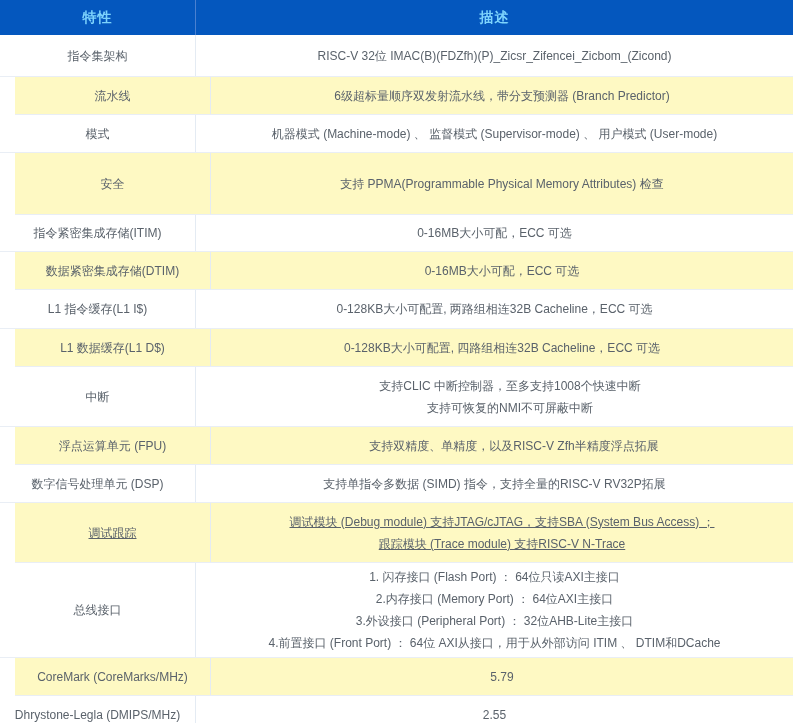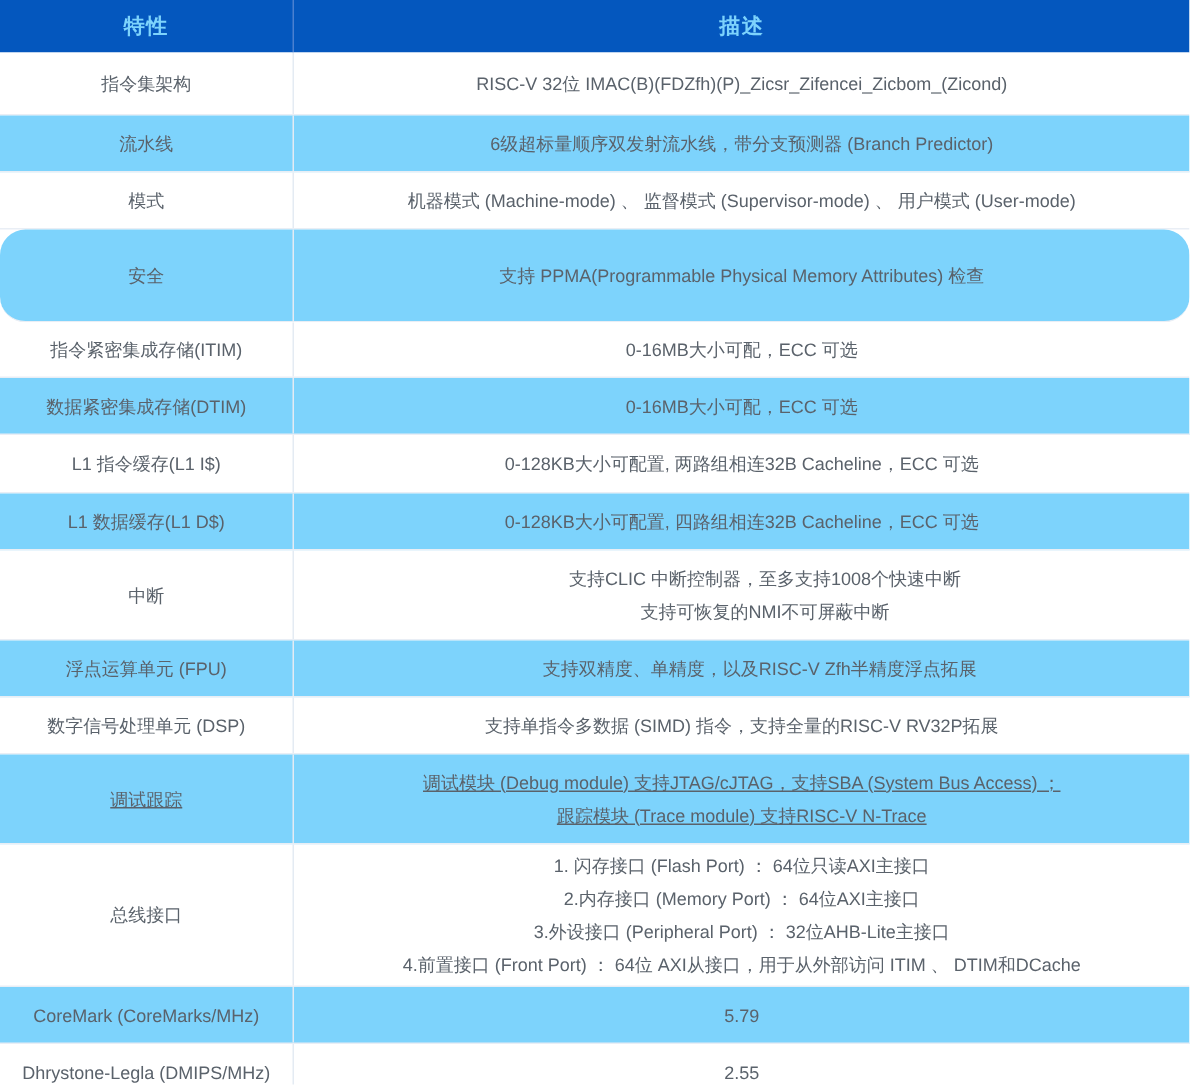--- a/index.html
+++ b/index.html
@@ -16,21 +16,21 @@
   .th.feature-col { border-right: 1px solid #4a80d0; }
 
   .feature-col { width: 196px; flex: 0 0 196px; }
   .desc-col { flex: 1 1 auto; }
 
   .tr {
     display: flex; background: #ffffff;
     border-bottom: 1px solid #e9eef5;
     color: #5a626b;
   }
-  .tr.alt { background: #7dd3fc; }
+  .tr.alt { background: #fef9c3; margin-left: 15px; }
 
   .td {
     display: flex; flex-direction: column;
     align-items: center; justify-content: center;
     font-size: 12px; line-height: 22px; text-align: left;
     padding: 2px 6px;
   }
   .td.feature-col { border-right: 1px solid #e4ebf3; }
   .line { white-space: nowrap; }
 </style>
@@ -54,21 +54,21 @@
         <div class="td desc-col">
           <div class="line">6级超标量顺序双发射流水线，带分支预测器 (Branch Predictor)</div>
         </div>
       </div>
       <div class="tr" style="min-height: 38px;">
         <div class="td feature-col">模式</div>
         <div class="td desc-col">
           <div class="line">机器模式 (Machine-mode) 、 监督模式 (Supervisor-mode) 、 用户模式 (User-mode)</div>
         </div>
       </div>
-      <div class="tr alt" style="min-height: 62px; border-radius: 17px;">
+      <div class="tr alt" style="min-height: 62px;">
         <div class="td feature-col">安全</div>
         <div class="td desc-col">
           <div class="line">支持 PPMA(Programmable Physical Memory Attributes) 检查</div>
         </div>
       </div>
       <div class="tr" style="min-height: 37px;">
         <div class="td feature-col">指令紧密集成存储(ITIM)</div>
         <div class="td desc-col">
           <div class="line">0-16MB大小可配，ECC 可选</div>
         </div>

